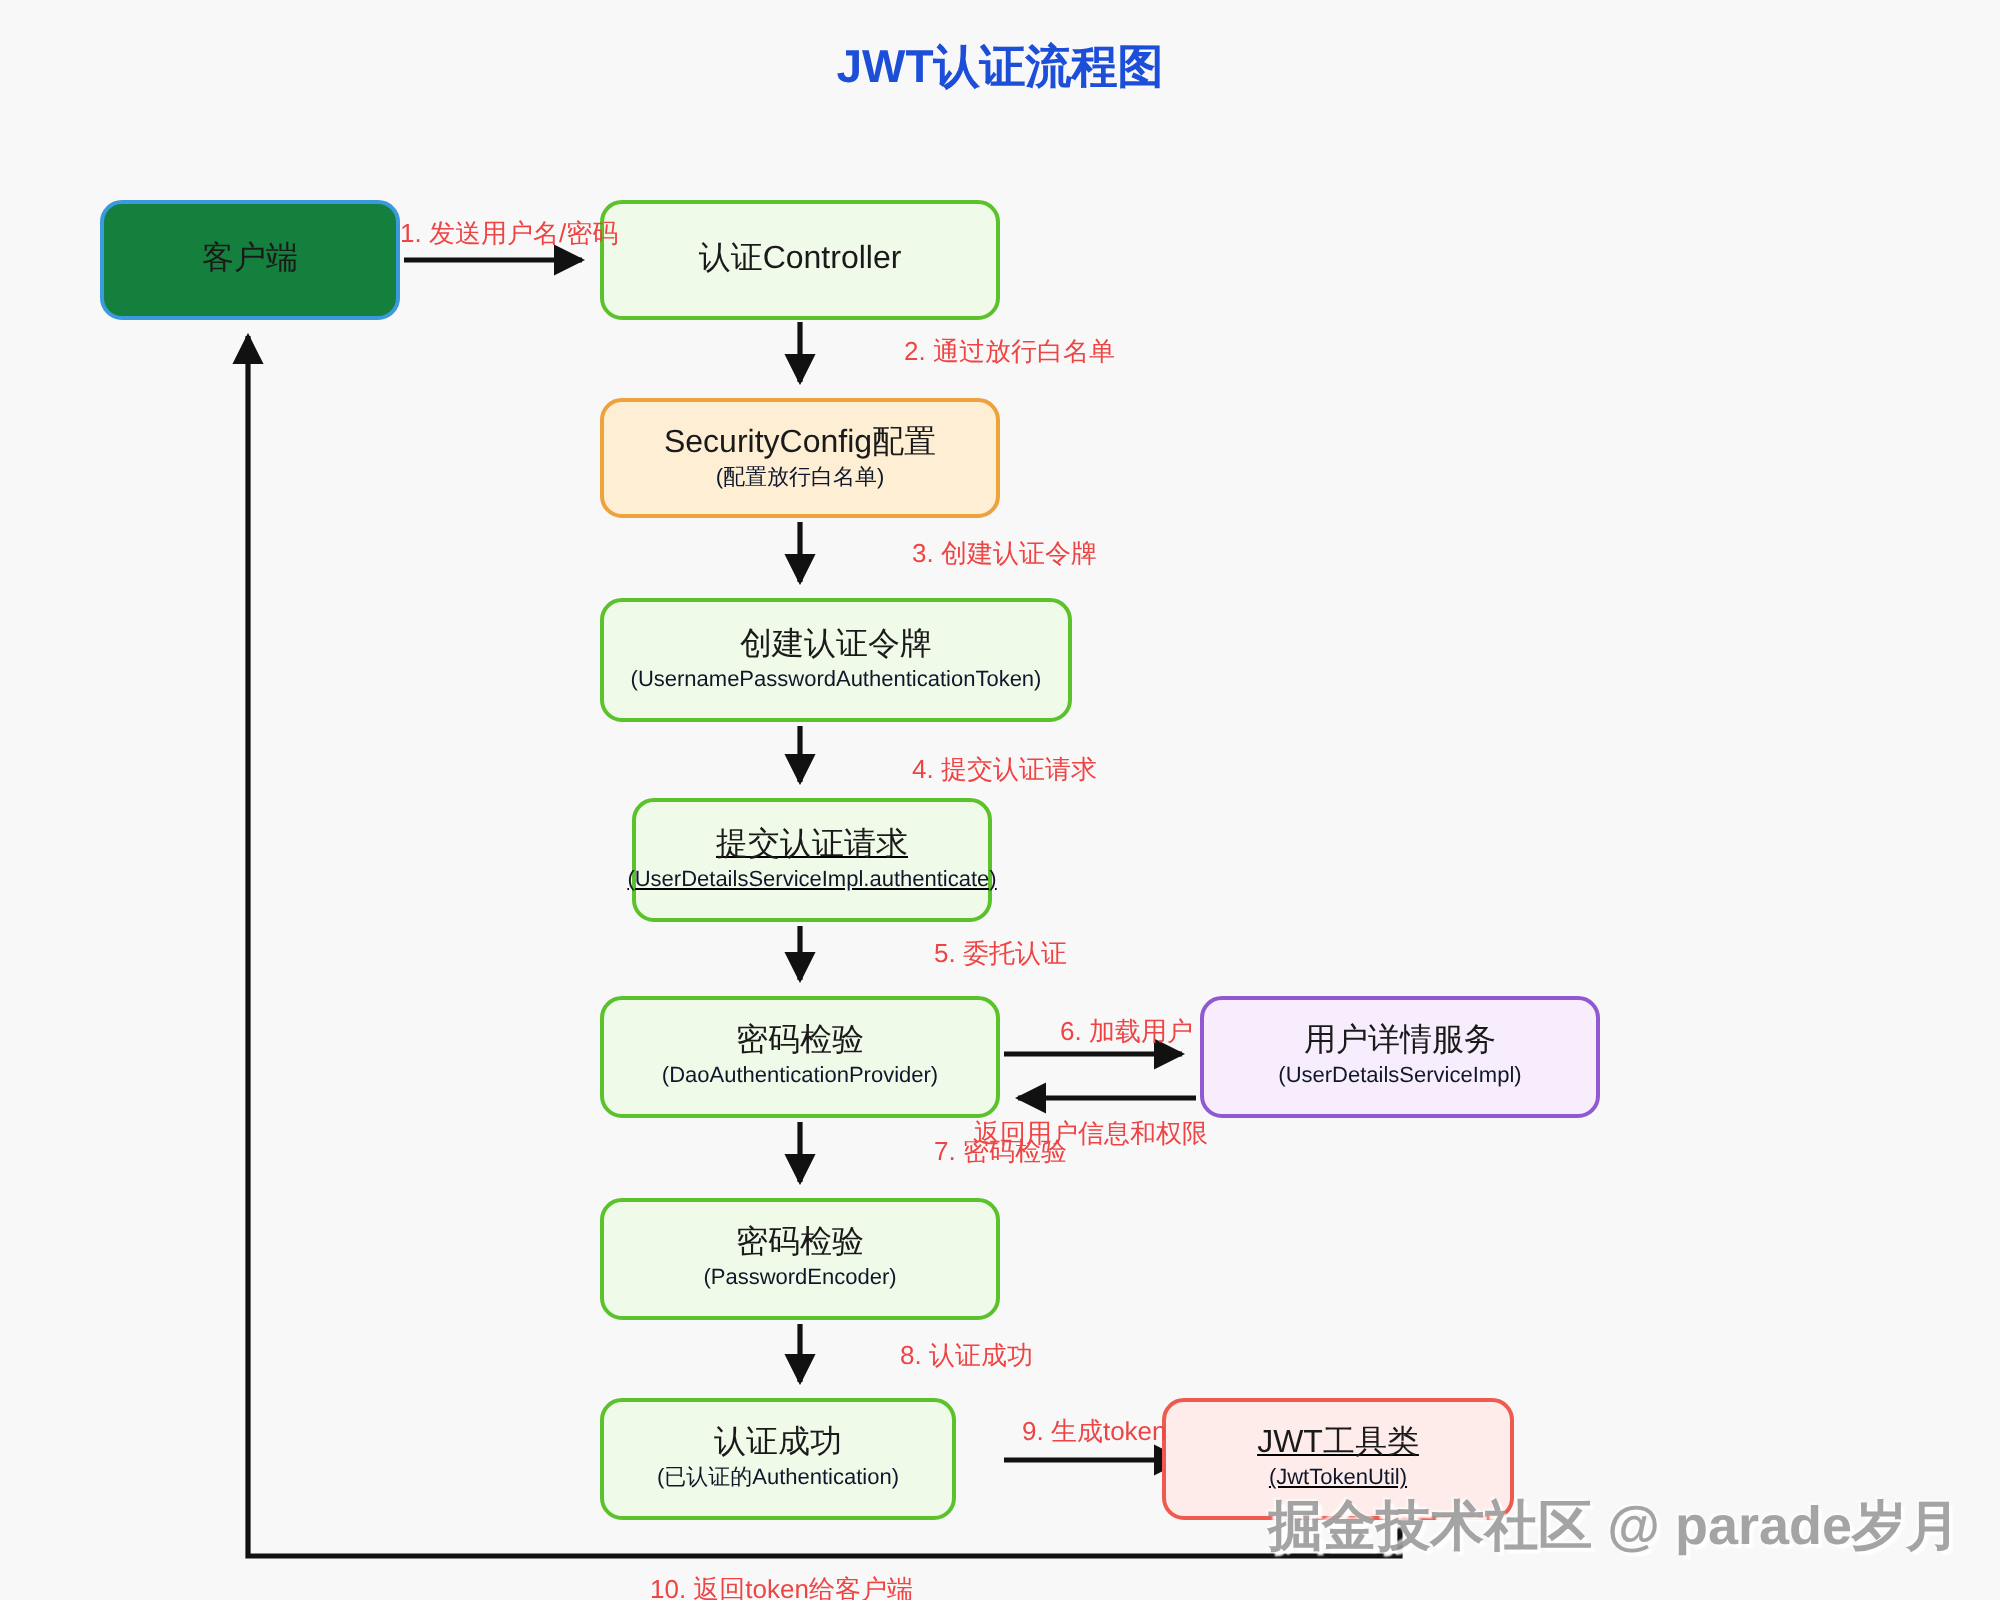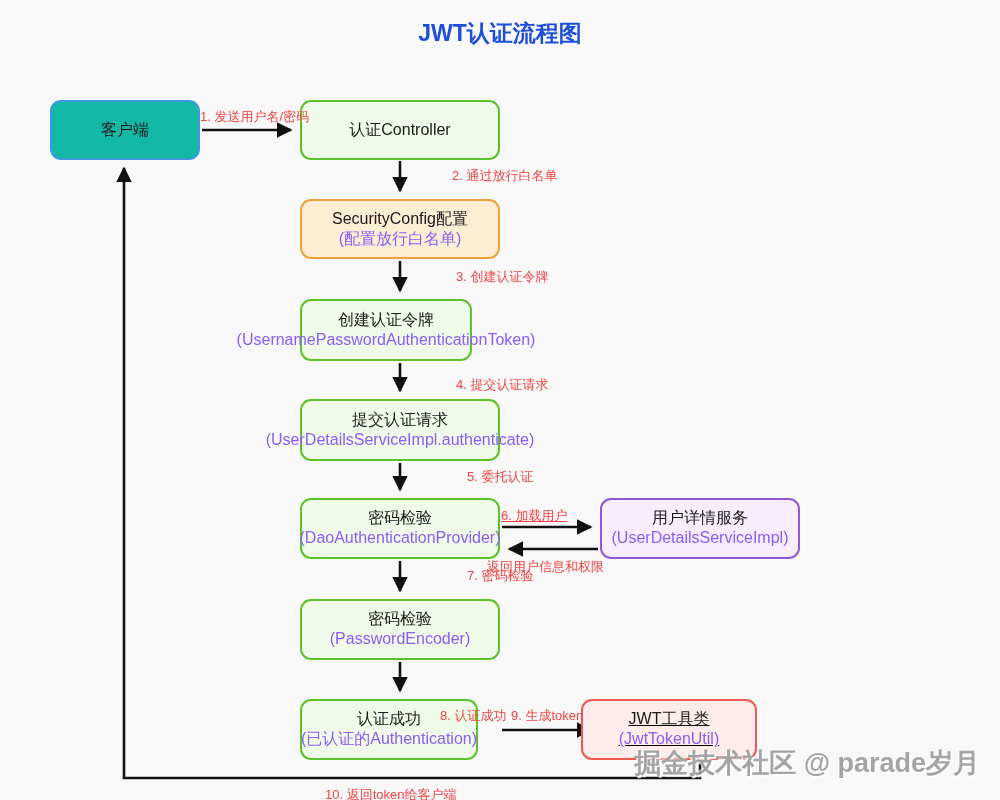--- a/index.html
+++ b/index.html
@@ -19,51 +19,51 @@
   svg.arrows { position: absolute; left: 0; top: 0; z-index: 1; }
   svg.arrows line, svg.arrows polyline { stroke: #111; stroke-width: 2.6; fill: none; }
 
   .node {
     position: absolute; z-index: 2;
     display: flex; flex-direction: column; align-items: center; justify-content: center;
     border-radius: 11px; border: 2.5px solid #888; background: #fff;
     box-sizing: border-box;
   }
   .node .t { font-size: 16px; color: #1a1a1a; white-space: nowrap; line-height: 1.25; }
-  .node .s { font-size: 16px; color: #8b5cf6; white-space: nowrap; line-height: 1.3; }
+  .node .s { font-size: 11px; color: #0f172a; white-space: nowrap; line-height: 1.3; }
 
-  .n-blue   { border-color: #3b99dd; background: #14b8a6; }
+  .n-blue   { border-color: #3b99dd; background: #15803d; }
   .n-green  { border-color: #5bc22c; background: #f0fae8; }
   .n-orange { border-color: #eda23d; background: #fdeed4; }
   .n-purple { border-color: #9059d1; background: #f7edfd; }
   .n-red    { border-color: #ef5a50; background: #fdecea; }
 
   .client        { left: 50px;  top: 100px; width: 150px; height: 60px; }
   .controller    { left: 300px; top: 100px; width: 200px; height: 60px; }
   .security      { left: 300px; top: 199px; width: 200px; height: 60px; }
-  .create-token  { left: 300px; top: 299px; width: 172px; height: 62px; }
-  .submit-auth   { left: 300px; top: 399px; width: 200px; height: 62px; }
+  .create-token  { left: 300px; top: 299px; width: 236px; height: 62px; }
+  .submit-auth   { left: 316px; top: 399px; width: 180px; height: 62px; text-decoration: underline; }
   .auth-provider { left: 300px; top: 498px; width: 200px; height: 61px; }
   .user-details  { left: 600px; top: 498px; width: 200px; height: 61px; }
   .password      { left: 300px; top: 599px; width: 200px; height: 61px; }
   .auth-success  { left: 300px; top: 699px; width: 178px; height: 61px; }
   .jwt-util      { left: 581px; top: 699px; width: 176px; height: 61px; text-decoration: underline; }
 
   .edge-label {
     position: absolute; z-index: 3; font-size: 13px; color: #ef4444; white-space: nowrap;
   }
   .el-1  { left: 200px; top: 108px; }
   .el-2  { left: 452px; top: 167px; }
   .el-3  { left: 456px; top: 268px; }
   .el-4  { left: 456px; top: 376px; }
   .el-5  { left: 467px; top: 468px; }
-  .el-6  { left: 501px; top: 507px; text-decoration: underline; }
+  .el-6  { left: 530px; top: 507px; }
   .el-6r { left: 487px; top: 558px; }
   .el-7  { left: 467px; top: 567px; }
-  .el-8  { left: 440px; top: 669px; margin-top: 38px; }
+  .el-8  { left: 450px; top: 669px; }
   .el-9  { left: 511px; top: 707px; }
   .el-10 { left: 325px; top: 786px; }
 
   .watermark {
     position: absolute; z-index: 4; right: 20px; top: 745px;
     font-size: 27px; font-weight: bold; color: rgba(148,148,148,0.85);
     text-shadow: 2px 2px 1px rgba(255,255,255,0.95), -1px -1px 1px rgba(255,255,255,0.7);
     white-space: nowrap;
   }
 </style>

